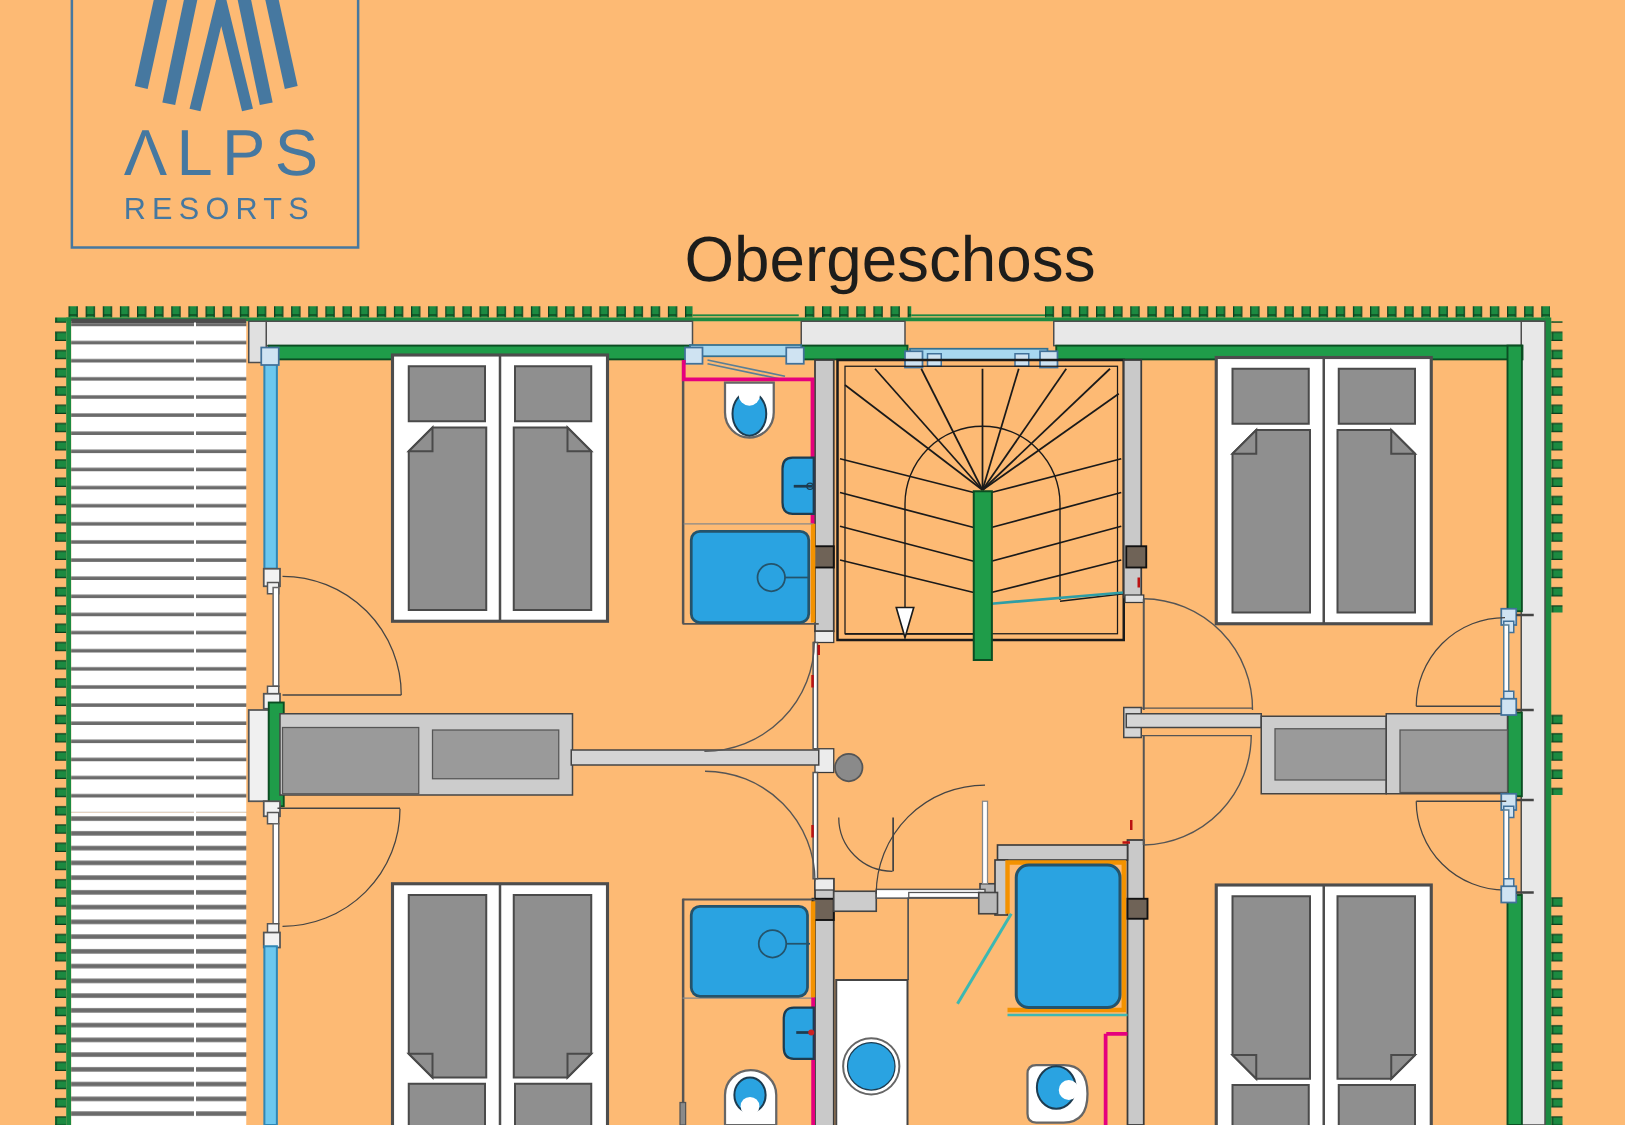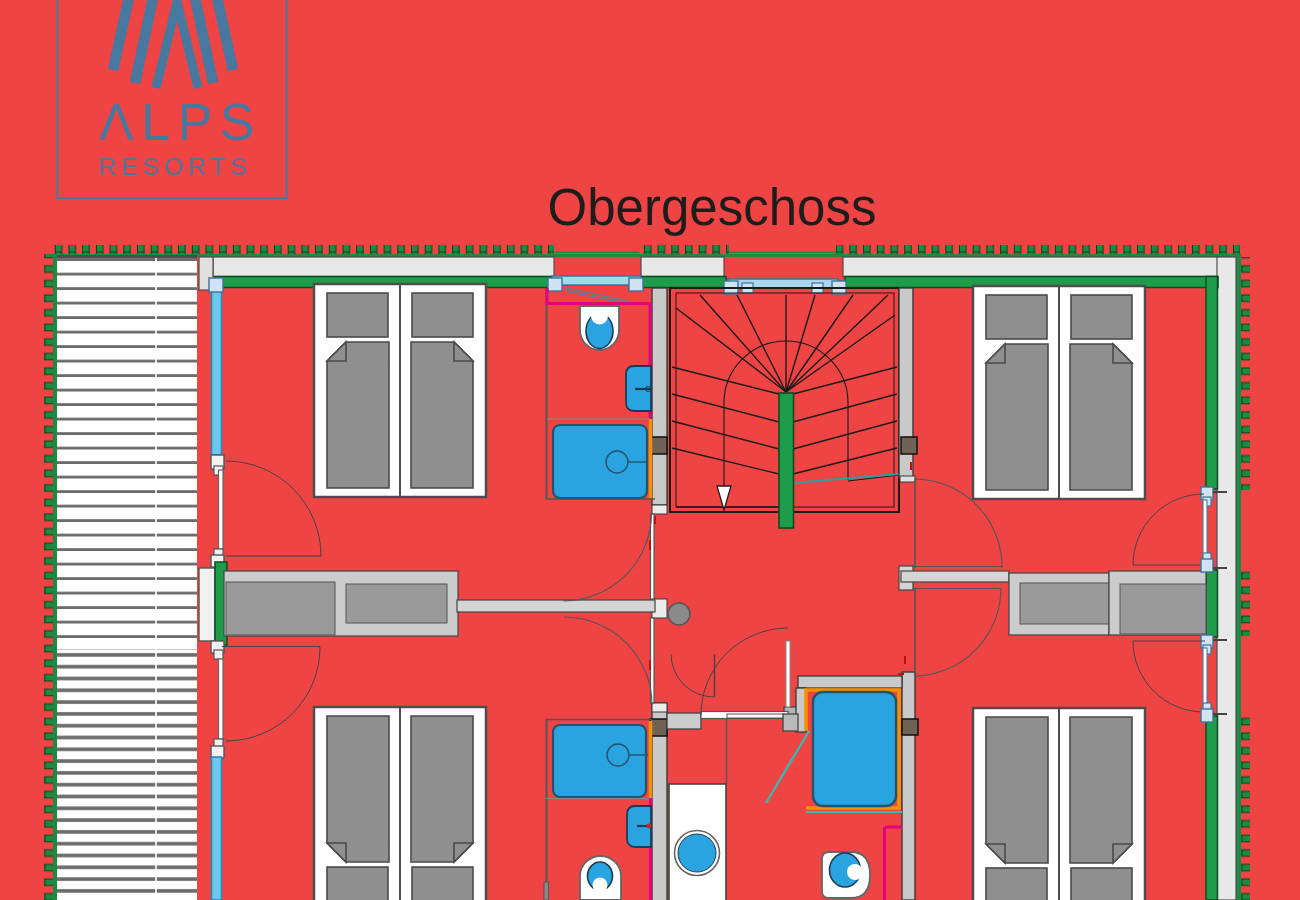--- a/index.html
+++ b/index.html
@@ -1,16 +1,16 @@
 <!DOCTYPE html>
 <html><head>
 <meta charset="utf-8">
 <style>
   html,body{margin:0;padding:0;background:#ffffff;}
-  #page{position:relative;width:1300px;height:900px;overflow:hidden;background:#ef4444;
+  #page{position:relative;width:1300px;height:900px;overflow:hidden;background:#fdba74;
         font-family:"Liberation Sans", sans-serif;}
   svg{position:absolute;left:0;top:0;}
 </style>
 </head>
 <body>
 <div id="page">
 <svg width="1300" height="900" viewBox="0 0 1300 900">
 <defs>
   <pattern id="deck" width="1" height="14.5" patternUnits="userSpaceOnUse">
     <rect x="0" y="0" width="1" height="14.5" fill="#ffffff"></rect>

